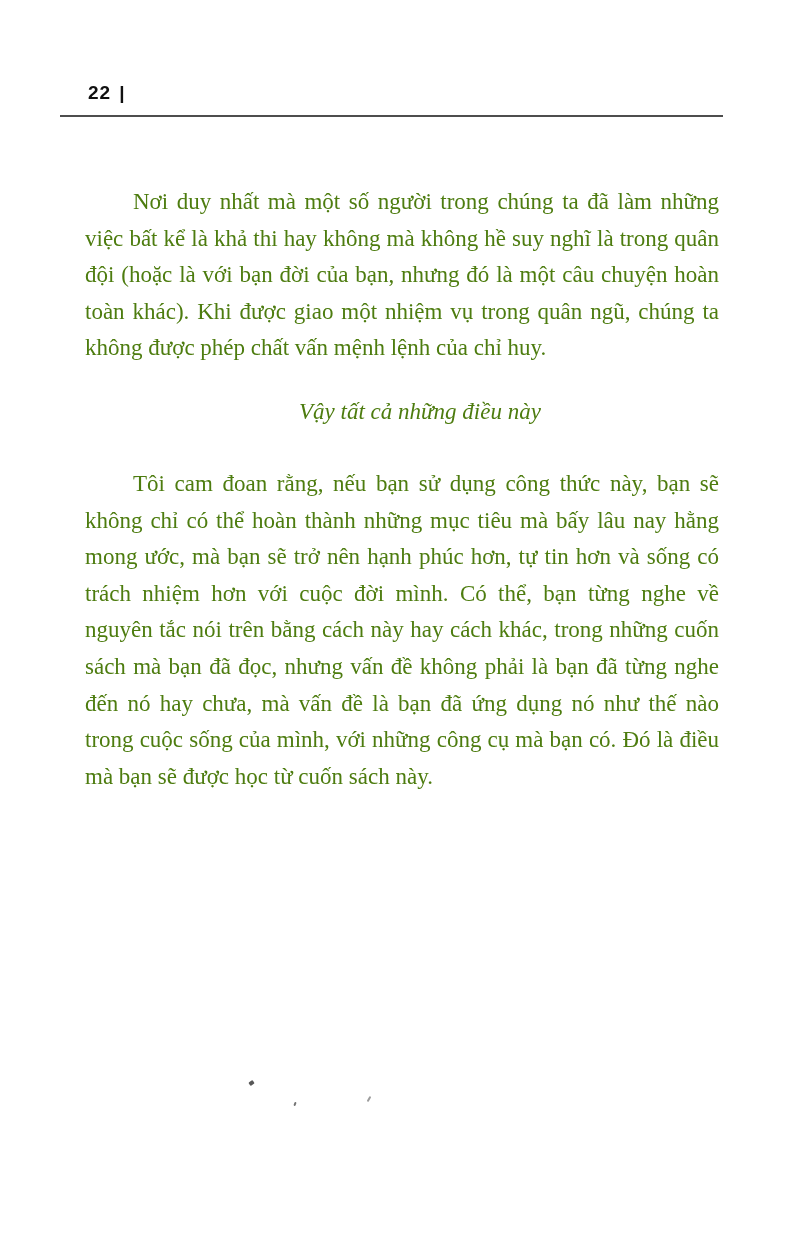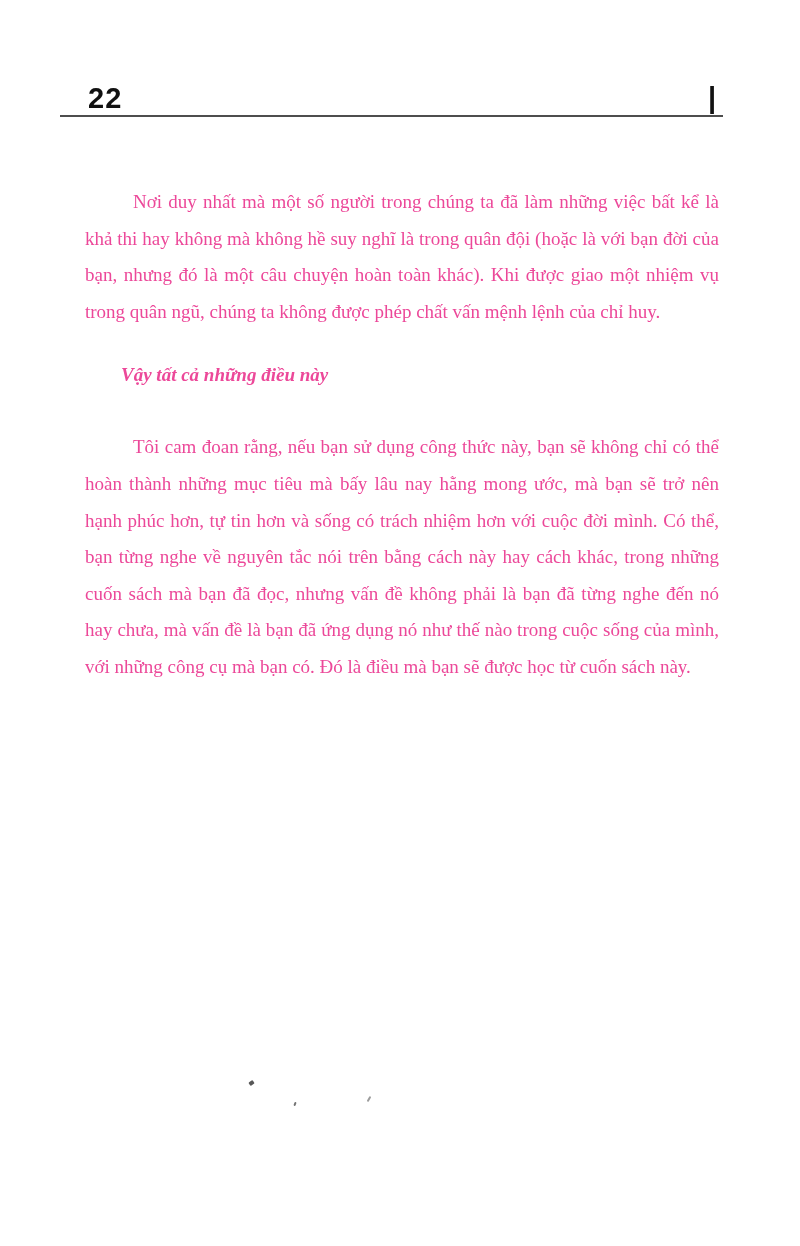--- a/index.html
+++ b/index.html
@@ -19,24 +19,23 @@
   
   .page-header {
     position: absolute;
     top: 82px;
     left: 88px;
     right: 77px;
     display: flex;
     align-items: baseline;
     font-family: "Liberation Sans", "DejaVu Sans", sans-serif;
     font-weight: bold;
-    font-size: 29px;
+    font-size: 19px;
     color: #111111;
     white-space: nowrap;
-    justify-content: space-between;
   }
   .page-num {
     letter-spacing: 1px;
   }
   .sep {
     margin: 0 7px 0 8px;
     font-weight: bold;
   }
   .chapter-title {
     letter-spacing: 0.32em;
@@ -50,37 +49,38 @@
     height: 2px;
     background: #4d4d4d;
   }
   
   .body-text {
     position: absolute;
     top: 184px;
     left: 85px;
     width: 634px;
     font-family: "Liberation Serif", "DejaVu Serif", serif;
-    font-size: 19px;
+    font-size: 23px;
     line-height: 36.6px;
-    color: #ec4899;
+    color: #4d7c0f;
   }
   .para {
     margin: 0;
     text-align: justify;
     text-indent: 48px;
   }
   .para.mt {
     margin-top: 36px;
   }
   .question {
     margin: 26px 0 19px 36px;
-    font-weight: bold;
+    font-weight: normal;
     font-style: italic;
     line-height: 37px;
+    text-align: center;
   }
   .para strong {
     font-weight: bold;
   }
   
   .speckle {
     position: absolute;
     background: #3a3a3a;
     border-radius: 1px;
   }

